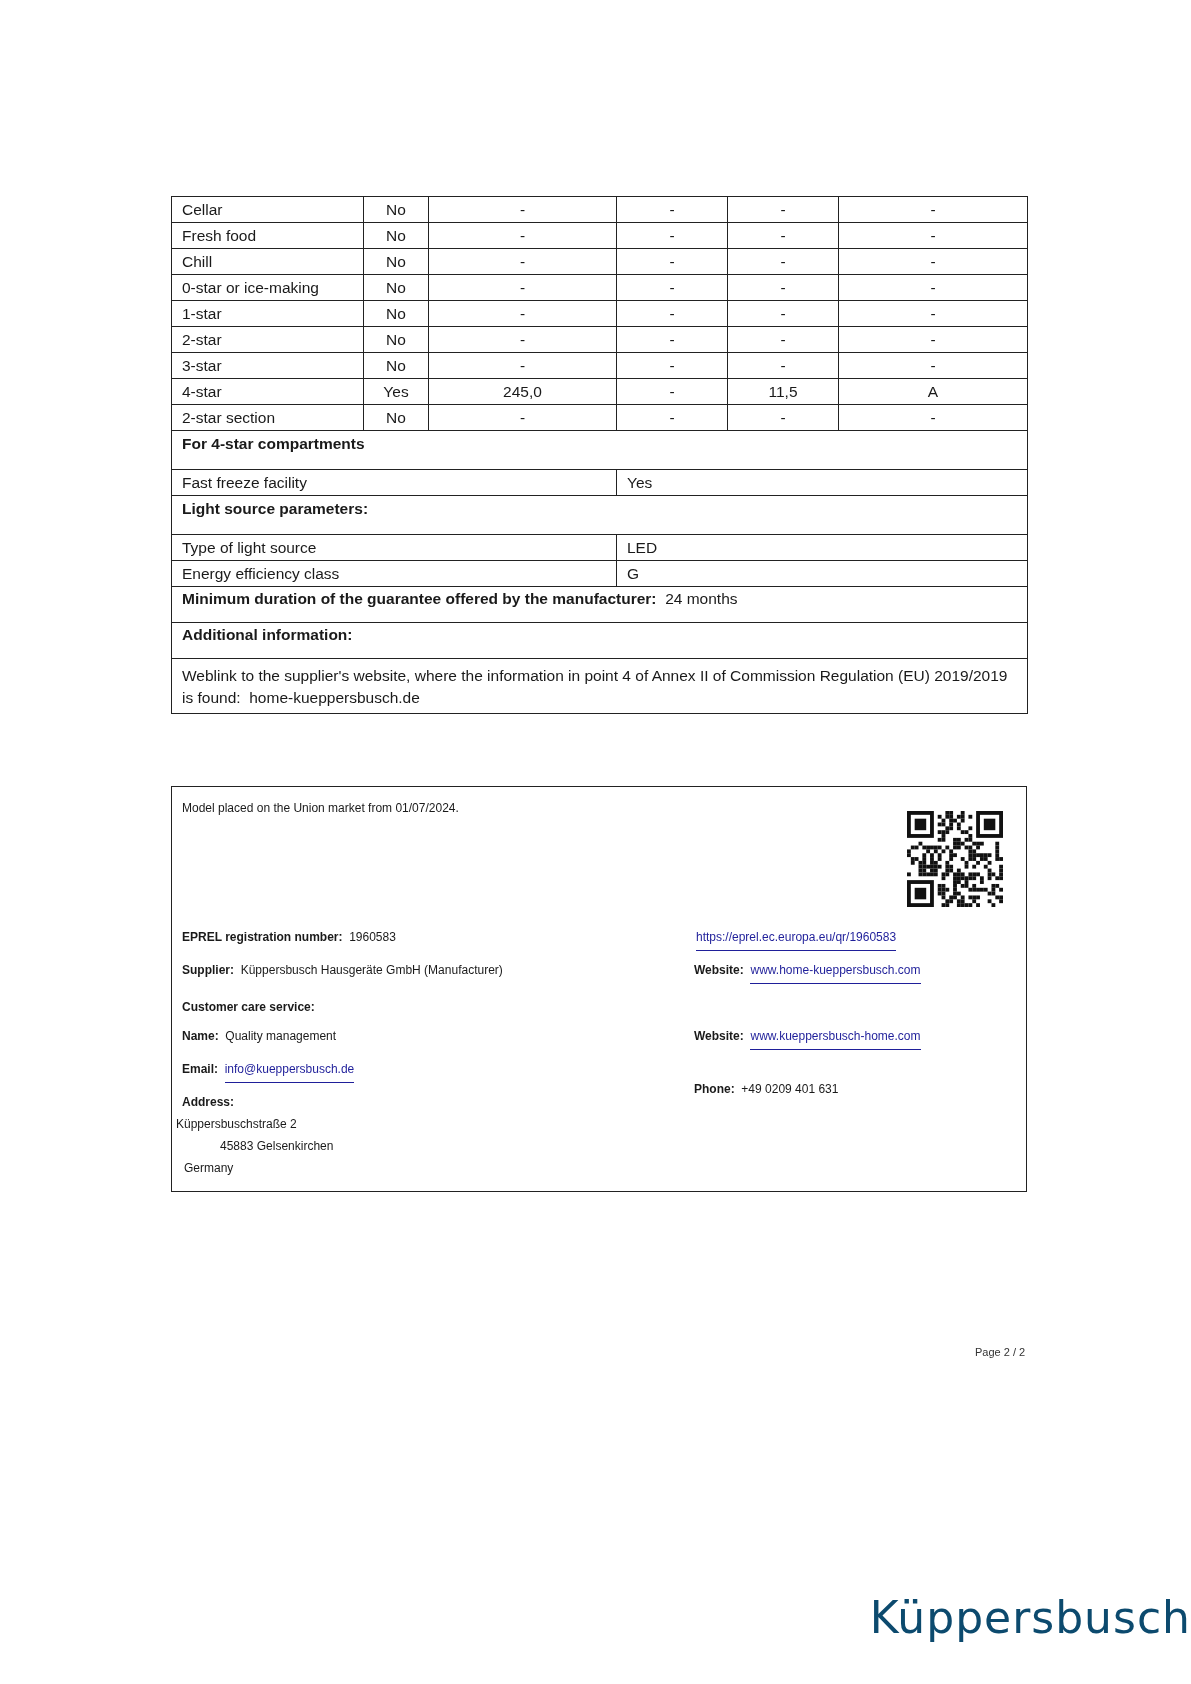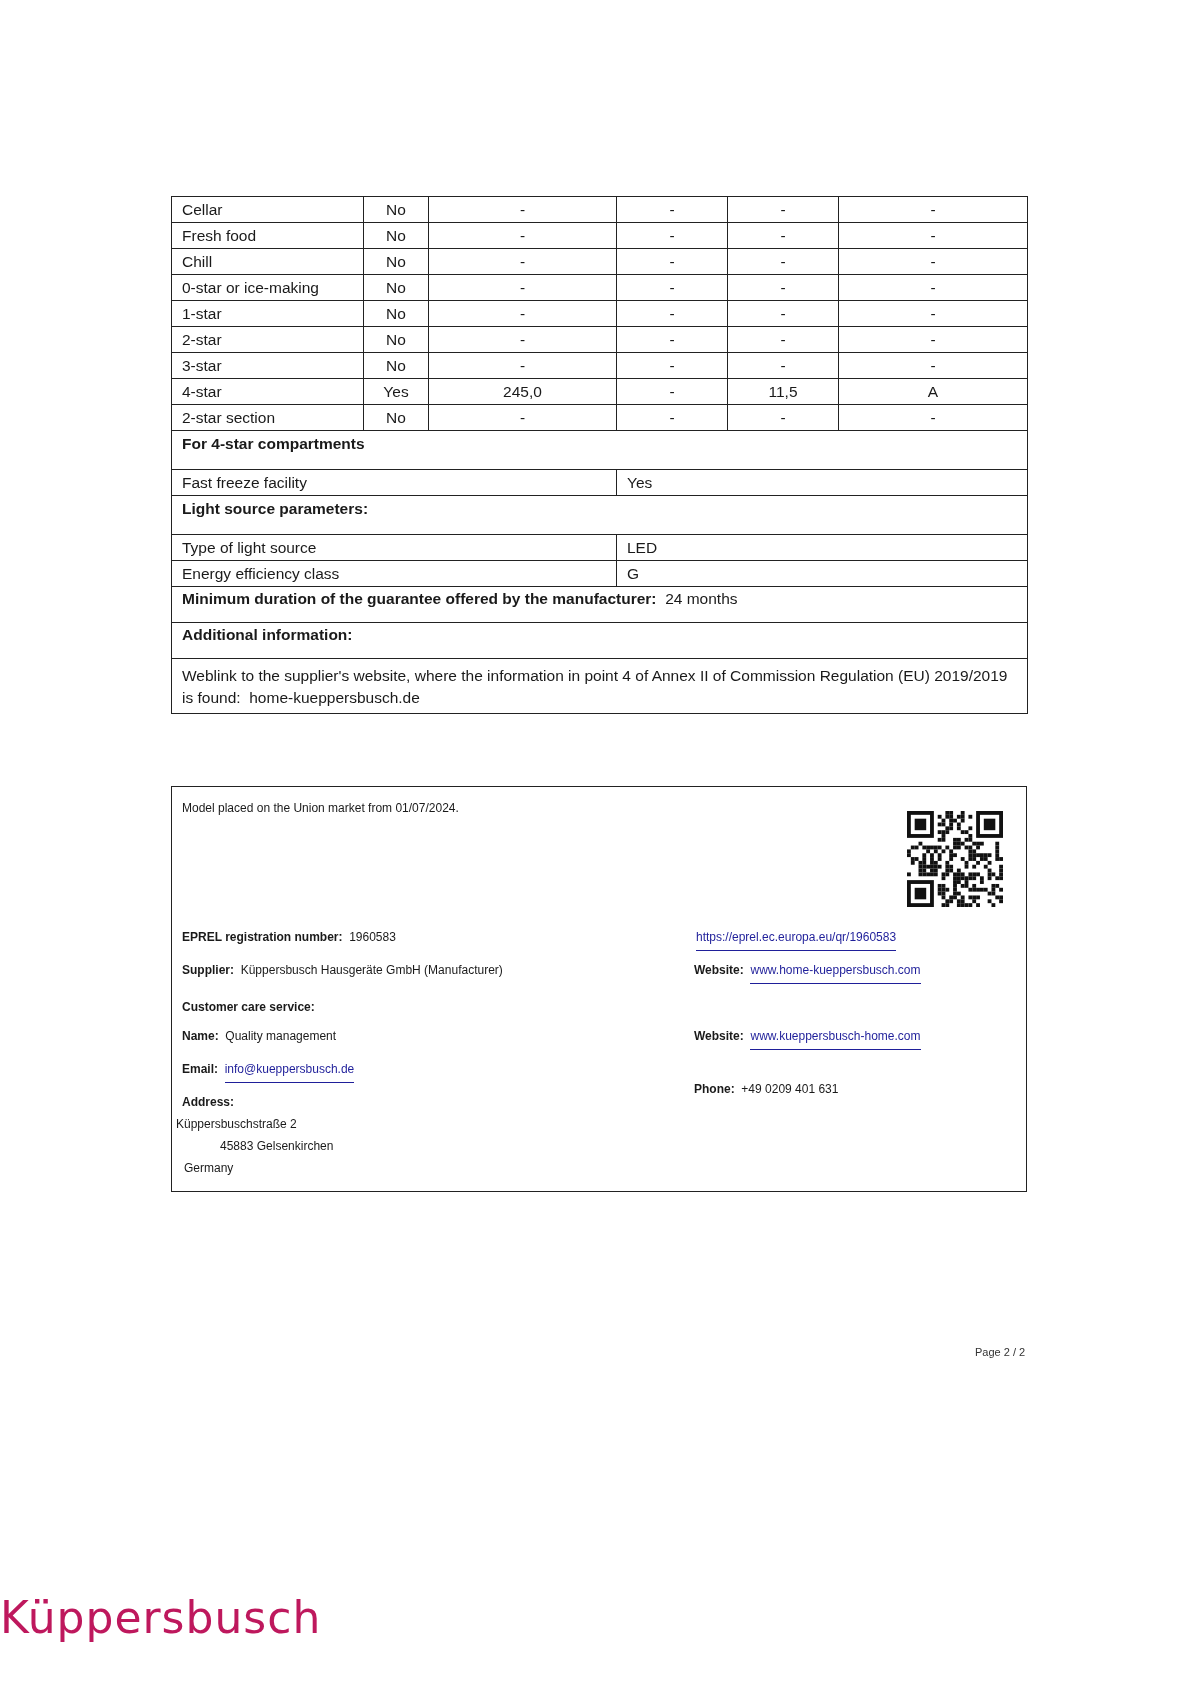--- a/index.html
+++ b/index.html
@@ -19,22 +19,22 @@
   .b { font-weight: bold; }
 
   .box { position: absolute; left: 171px; top: 786px; width: 854px; height: 404px;
     border: 1px solid #222; font-size: 12px; }
   .box .row { position: absolute; white-space: nowrap; }
   .box .lbl { font-weight: bold; }
   .link { color: #1f1f9a; text-decoration: none; border-bottom: 1px solid #1f1f9a; padding-bottom: 6px; }
   .qr { position: absolute; left: 735px; top: 24px; width: 96px; height: 96px; }
 
   .pagelabel { position: absolute; left: 975px; top: 1346px; font-size: 11px; color: #333; }
-  .logo { position: absolute; left: 0; width: 1191px; top: 1592px; text-align: left;
-    font-size: 44px; letter-spacing: 1px; font-family: "DejaVu Sans", sans-serif; color: #be185d; }
+  .logo { position: absolute; left: 0; width: 1191px; top: 1592px; text-align: right;
+    font-size: 44px; letter-spacing: 1px; font-family: "DejaVu Sans", sans-serif; color: #0c4a6e; }
 </style>
 </head>
 <body>
 
 <div class="page">
 
   <table class="sheet">
     <colgroup>
       <col style="width:192px">
         <col style="width:65px">

